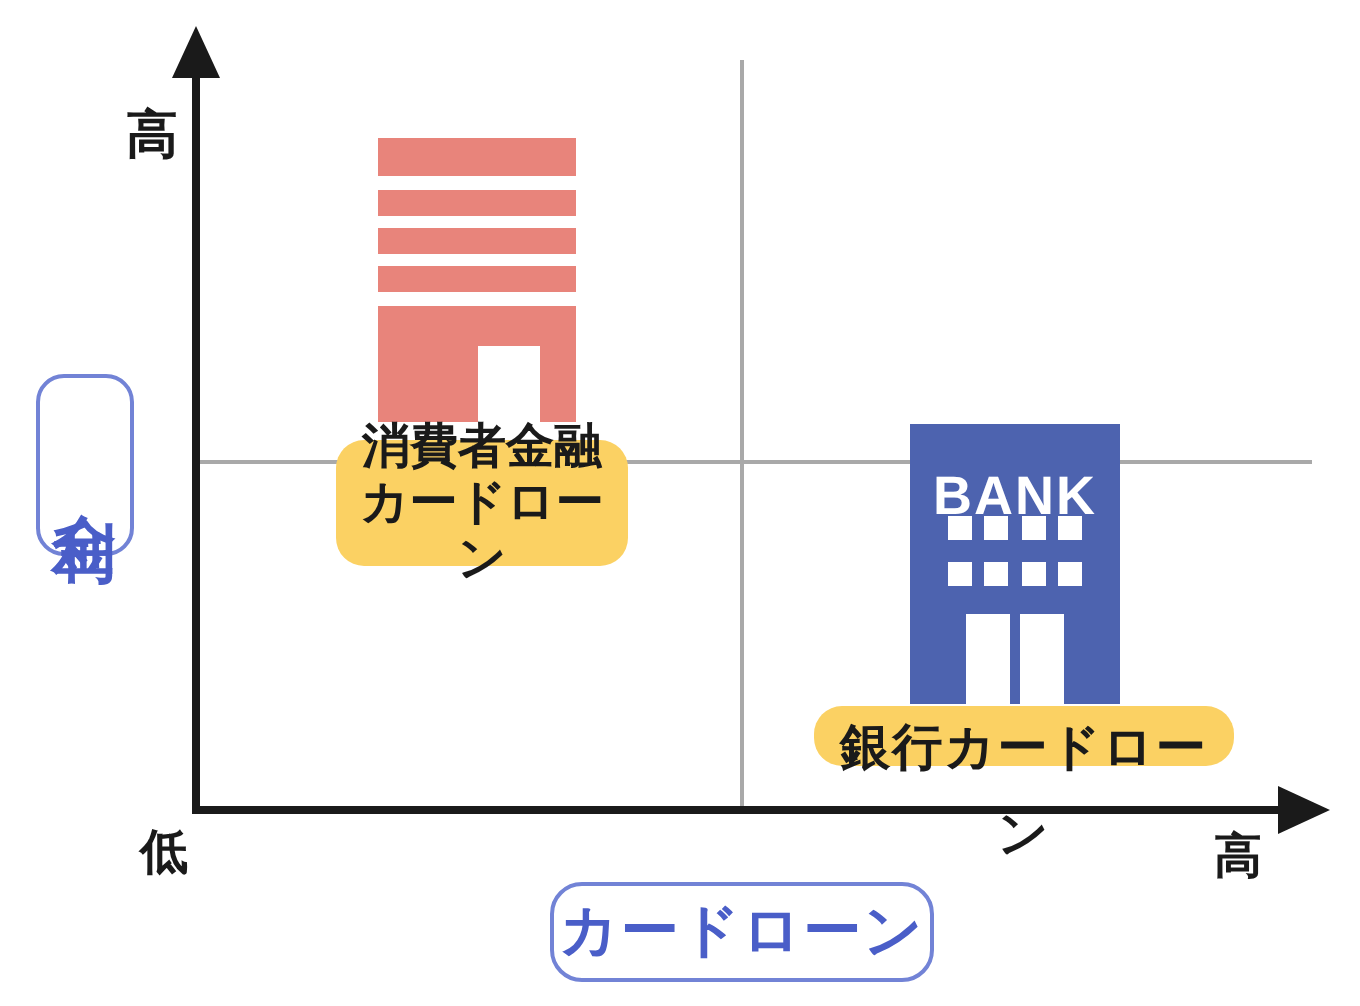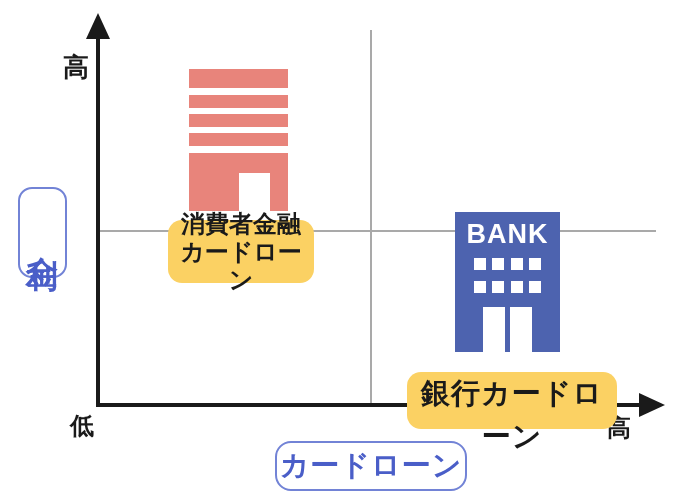--- a/index.html
+++ b/index.html
@@ -97,21 +97,21 @@
     position: absolute; left: 50px; bottom: 0;
     width: 31px; height: 38px; background: #ffffff;
   }
   
   .bank-building {
     position: absolute; left: 455px; top: 212px;
     width: 105px; height: 140px; z-index: 2;
     background: var(--bank-building, #4D63AF);
   }
   .bank-sign {
-    position: absolute; left: 0; top: 9px; width: 105px;
+    position: absolute; left: 0; top: 23px; width: 105px;
     text-align: center; color: var(--bank-sign-text, #FFFFFF);
     font-size: 27px; font-weight: 600; letter-spacing: 1px;
     line-height: 1;
   }
   .bank-windows {
     position: absolute; left: 0; width: 105px; height: 12px;
     display: flex; justify-content: space-between;
     box-sizing: border-box; padding: 0 19px;
   }
   .bank-windows.row1 { top: 46px; }
@@ -131,22 +131,22 @@
     font-weight: 700; text-align: center;
     border-radius: 14px;
     box-sizing: border-box;
   }
   .cf-badge {
     left: 168px; top: 220px; width: 146px; height: 63px;
     font-size: 24px; line-height: 28px;
     display: flex; flex-direction: column; justify-content: center;
   }
   .bank-badge {
-    left: 407px; top: 372px; width: 210px; height: 57px;
-    font-size: 29px; line-height: 43px; letter-spacing: 1px;
+    left: 407px; top: 353px; width: 210px; height: 30px;
+    font-size: 25px; line-height: 43px; letter-spacing: 1px;
   }
 </style>
 </head>
 <body>
 
 <div class="canvas">
 
   <div class="vline"></div>
   <div class="hline"></div>
 

